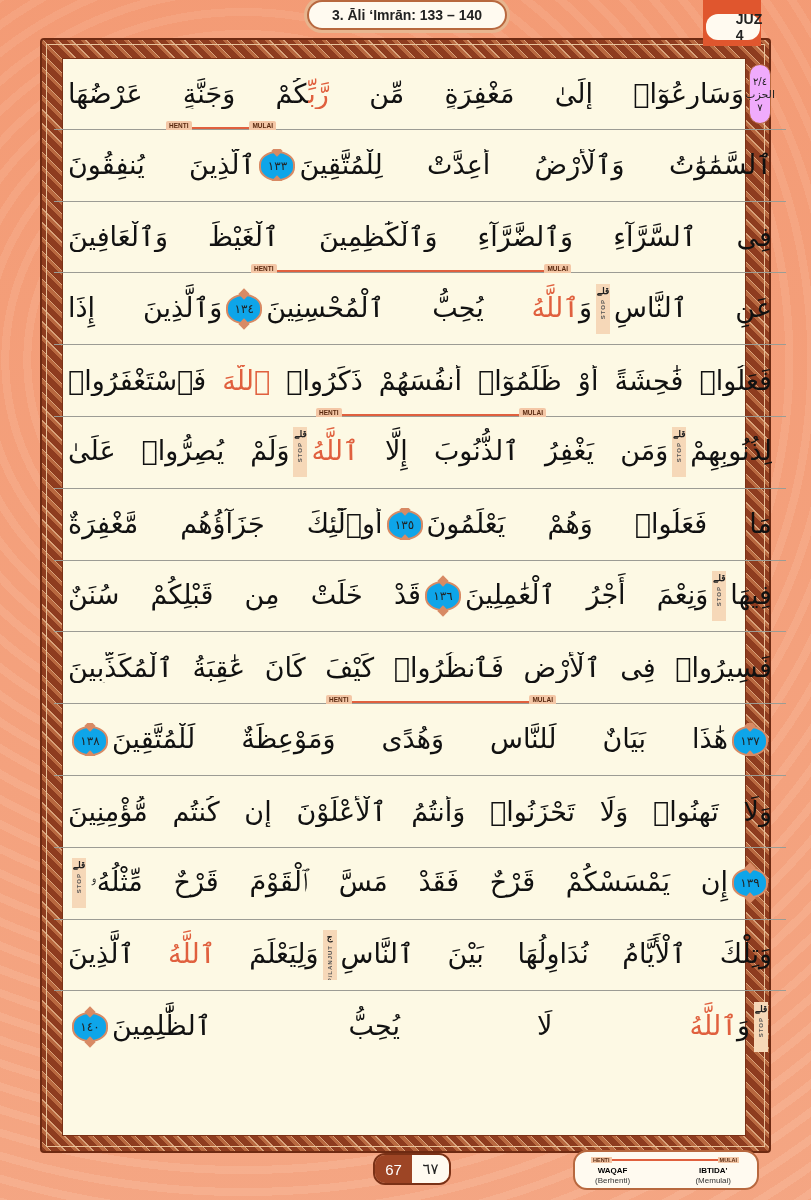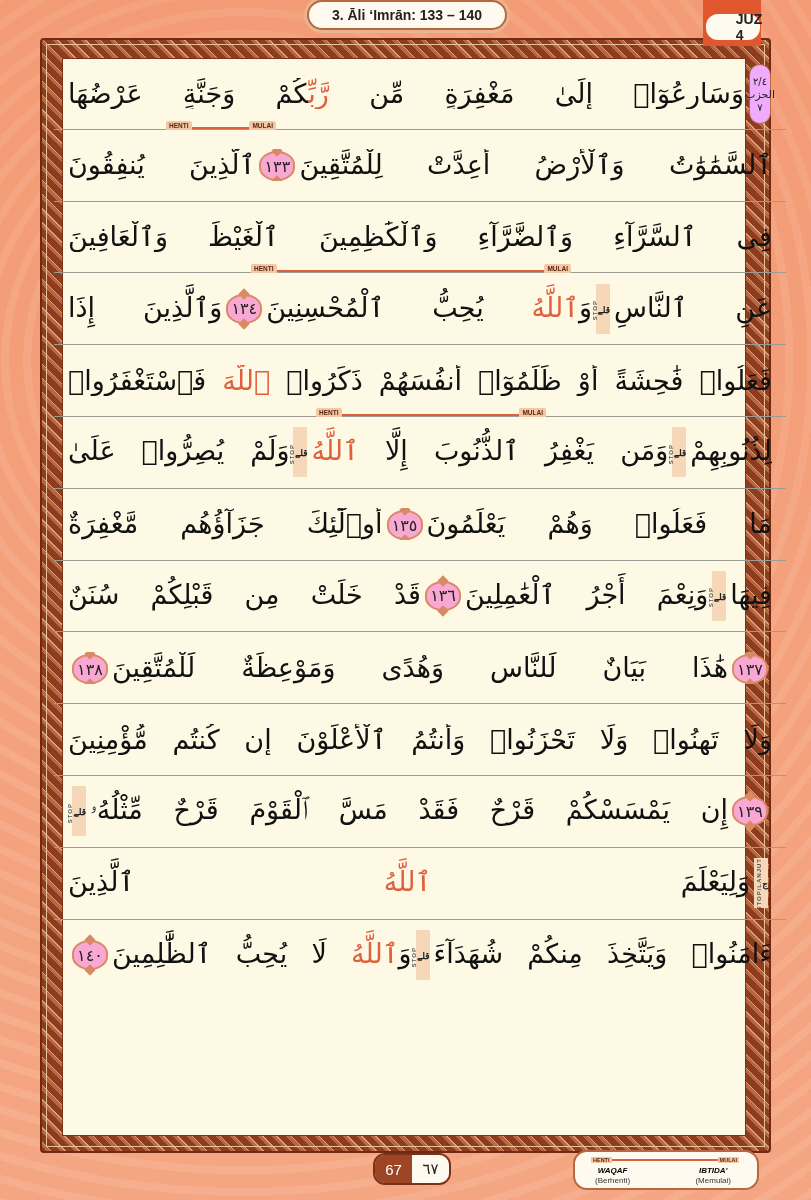--- a/index.html
+++ b/index.html
@@ -96,34 +96,34 @@
     white-space: nowrap;
   }
   .line:last-child { border-bottom: none; }
   .line .txt { flex: 1; text-align: justify; text-align-last: justify; overflow: hidden; }
   .hl { color: #e0603e; }
   .ayah-num {
     display: inline-flex; align-items: center; justify-content: center;
     width: 36px; height: 30px;
     border: 2px solid #d88a64;
     border-radius: 50% / 45%;
-    font-size: 16px; color: #222;
-    background: #f9a8d4;
+    font-size: 12px; color: #222;
+    background: #0ea5e9;
     margin: 0 4px;
     vertical-align: middle;
     position: relative;
   }
   .ayah-num::before, .ayah-num::after {
     content: ""; position: absolute; left: 50%; width: 8px; height: 8px;
     background: #d88a64; transform: translateX(-50%) rotate(45deg);
   }
   .ayah-num::before { top: -6px; }
   .ayah-num::after { bottom: -6px; }
   .stop-mark {
-    display: inline-flex; flex-direction: row; align-items: center;
+    display: inline-flex; flex-direction: column; align-items: center;
     background: #f6d8b8;
     width: 14px; height: 50px;
     margin: 0 4px;
     vertical-align: middle;
     font-family: "Liberation Sans", sans-serif;
     font-size: 6px; color: #555; font-weight: bold;
   }
   .stop-mark .ar { font-size: 9px; color: #222; margin-top: 2px; }
   .stop-mark .en { writing-mode: vertical-rl; transform: rotate(180deg); margin-top: 3px; letter-spacing: 1px; }
   .waqf-label {
@@ -166,21 +166,21 @@
   }
   .legend .row1 {
     position: absolute; top: 4px; left: 16px; right: 18px; height: 8px;
     display: flex; align-items: center;
     font-size: 5.5px; font-weight: bold; color: #5a2a10;
   }
   .legend .row1 .tag { background: #f4c7a6; padding: 0 2px; }
   .legend .row1 .bar { flex: 1; height: 2px; background: #e0603e; }
   .legend .waqaf { position: absolute; left: 20px; top: 14px; font-size: 8px; text-align: center; line-height: 10px; }
   .legend .ibtida { position: absolute; right: 26px; top: 14px; font-size: 8px; text-align: center; line-height: 10px; }
-  .legend b { font-style: italic; }
+  .legend b { }
   .legend .sub { font-size: 8px; color: #333; }
 </style>
 </head>
 <body>
 
 <div class="page-bg-overlay"></div>
 <div class="frame"></div>
 <div class="inner-page"></div>
 
 <div class="juz-tab"></div>
@@ -244,39 +244,47 @@
     <div class="line">
       <span class="txt"><span>مَا فَعَلُوا۟ وَهُمْ يَعْلَمُونَ</span><span class="ayah-num">١٣٥</span><span>أُو۟لَٰٓئِكَ جَزَآؤُهُم مَّغْفِرَةٌ</span></span>
     </div>
     <div class="line">
       <span class="txt"><span>فِيهَا</span><span class="stop-mark">
           <span class="ar">قلے</span>
           <span class="en">STOP</span>
         </span><span>وَنِعْمَ أَجْرُ ٱلْعَٰمِلِينَ</span><span class="ayah-num">١٣٦</span><span>قَدْ خَلَتْ مِن قَبْلِكُمْ سُنَنٌ</span></span>
     </div>
     <div class="line">
+      <span class="txt"><span>فَسِيرُوا۟ فِى ٱلْأَرْضِ فَٱنظُرُوا۟ كَيْفَ كَانَ عَٰقِبَةُ ٱلْمُكَذِّبِينَ</span></span>
+      <div class="waqf-label" style="right: 230px; width: 230px;">
+        <span class="tag">HENTI</span>
+        <span class="bar" style="flex:1"></span>
+        <span class="tag">MULAI</span>
+      </div>
+    </div>
+    <div class="line">
       <span class="txt"><span class="ayah-num">١٣٧</span><span>هَٰذَا بَيَانٌ لِّلنَّاسِ وَهُدًى وَمَوْعِظَةٌ لِّلْمُتَّقِينَ</span><span class="ayah-num">١٣٨</span></span>
     </div>
     <div class="line">
       <span class="txt"><span>وَلَا تَهِنُوا۟ وَلَا تَحْزَنُوا۟ وَأَنتُمُ ٱلْأَعْلَوْنَ إِن كُنتُم مُّؤْمِنِينَ</span></span>
     </div>
     <div class="line">
       <span class="txt"><span class="ayah-num">١٣٩</span><span>إِن يَمْسَسْكُمْ قَرْحٌ فَقَدْ مَسَّ ٱلْقَوْمَ قَرْحٌ مِّثْلُهُۥ</span><span class="stop-mark">
           <span class="ar">قلے</span>
           <span class="en">STOP</span>
         </span></span>
     </div>
     <div class="line">
-      <span class="txt"><span class="stop-mark">
+      <span class="txt"><span>وَتِلْكَ ٱلْأَيَّامُ نُدَاوِلُهَا بَيْنَ ٱلنَّاسِ</span><span class="stop-mark">
           <span class="ar">ج</span>
           <span class="en">STOP/LANJUT</span>
         </span><span>وَلِيَعْلَمَ </span><span class="hl">ٱللَّهُ</span><span> ٱلَّذِينَ</span></span>
     </div>
     <div class="line">
-      <span class="txt"><span>ءَامَنُوا۟ وَيَتَّخِذَ مِنكُمْ شُهَدَآءَ</span><span class="stop-mark">
+      <span class="txt"><span class="stop-mark">
           <span class="ar">قلے</span>
           <span class="en">STOP</span>
         </span><span>وَ</span><span class="hl">ٱللَّهُ</span><span> لَا يُحِبُّ ٱلظَّٰلِمِينَ</span><span class="ayah-num">١٤٠</span></span>
     </div>
   </div>
 
 <div class="pagenum">
   <div class="lat">67</div>
   <div class="ara">٦٧</div>
 </div>

